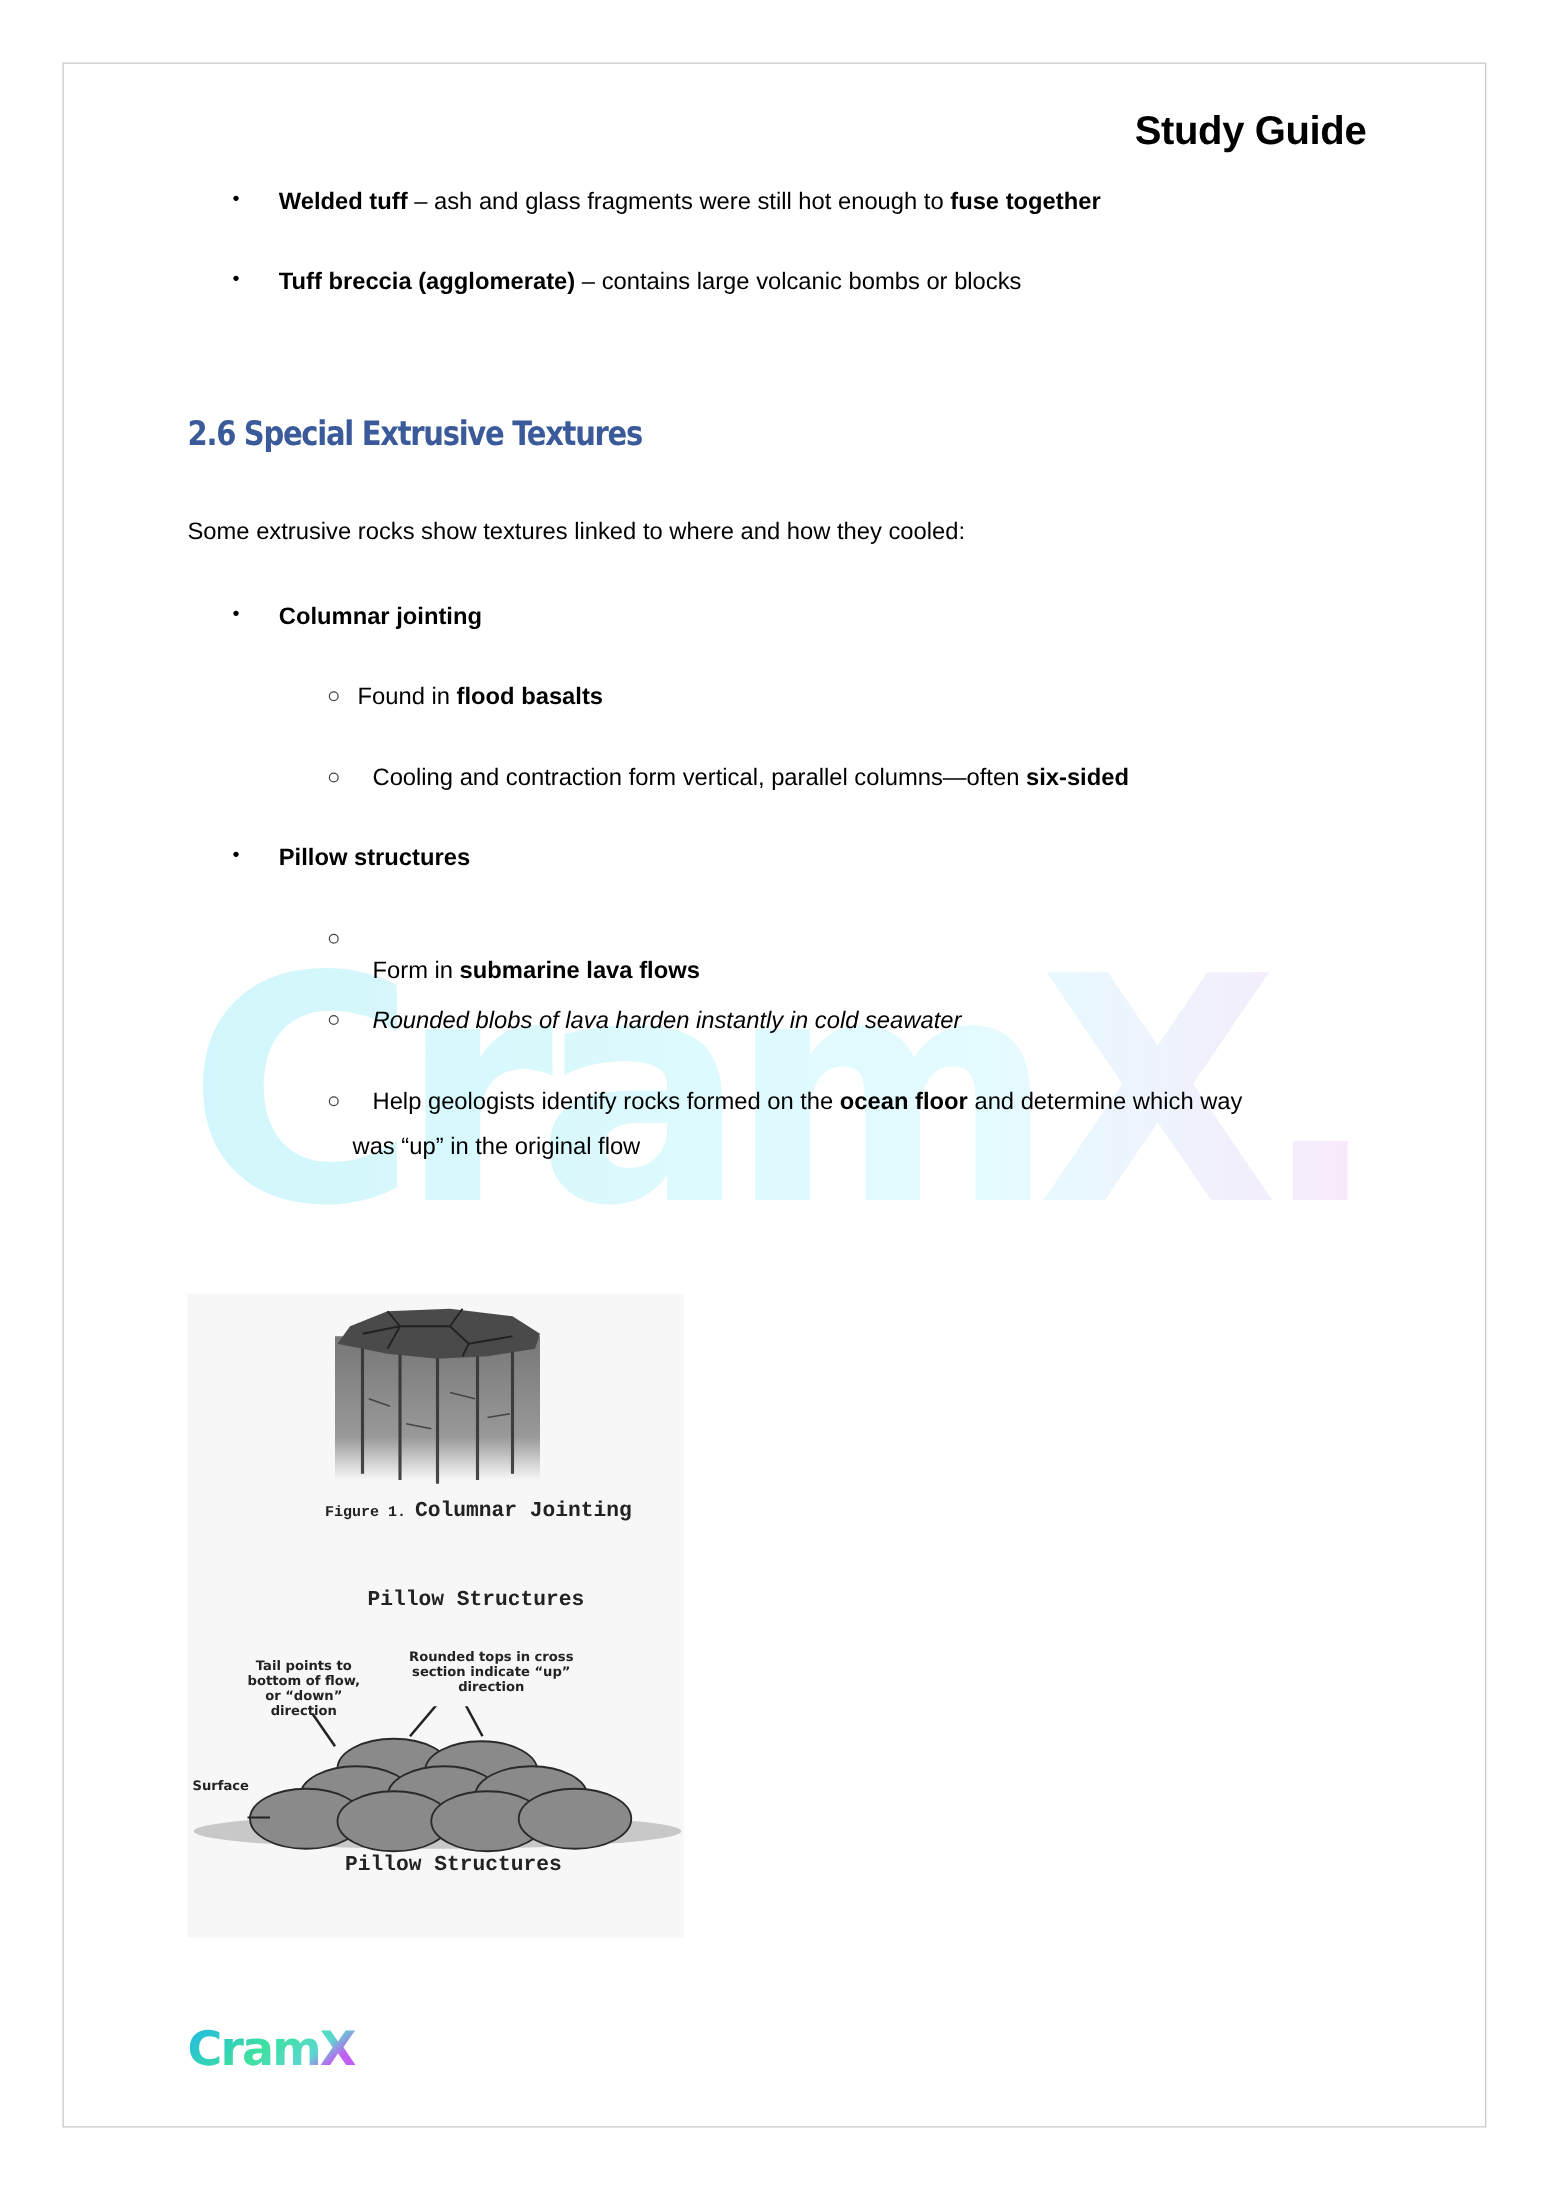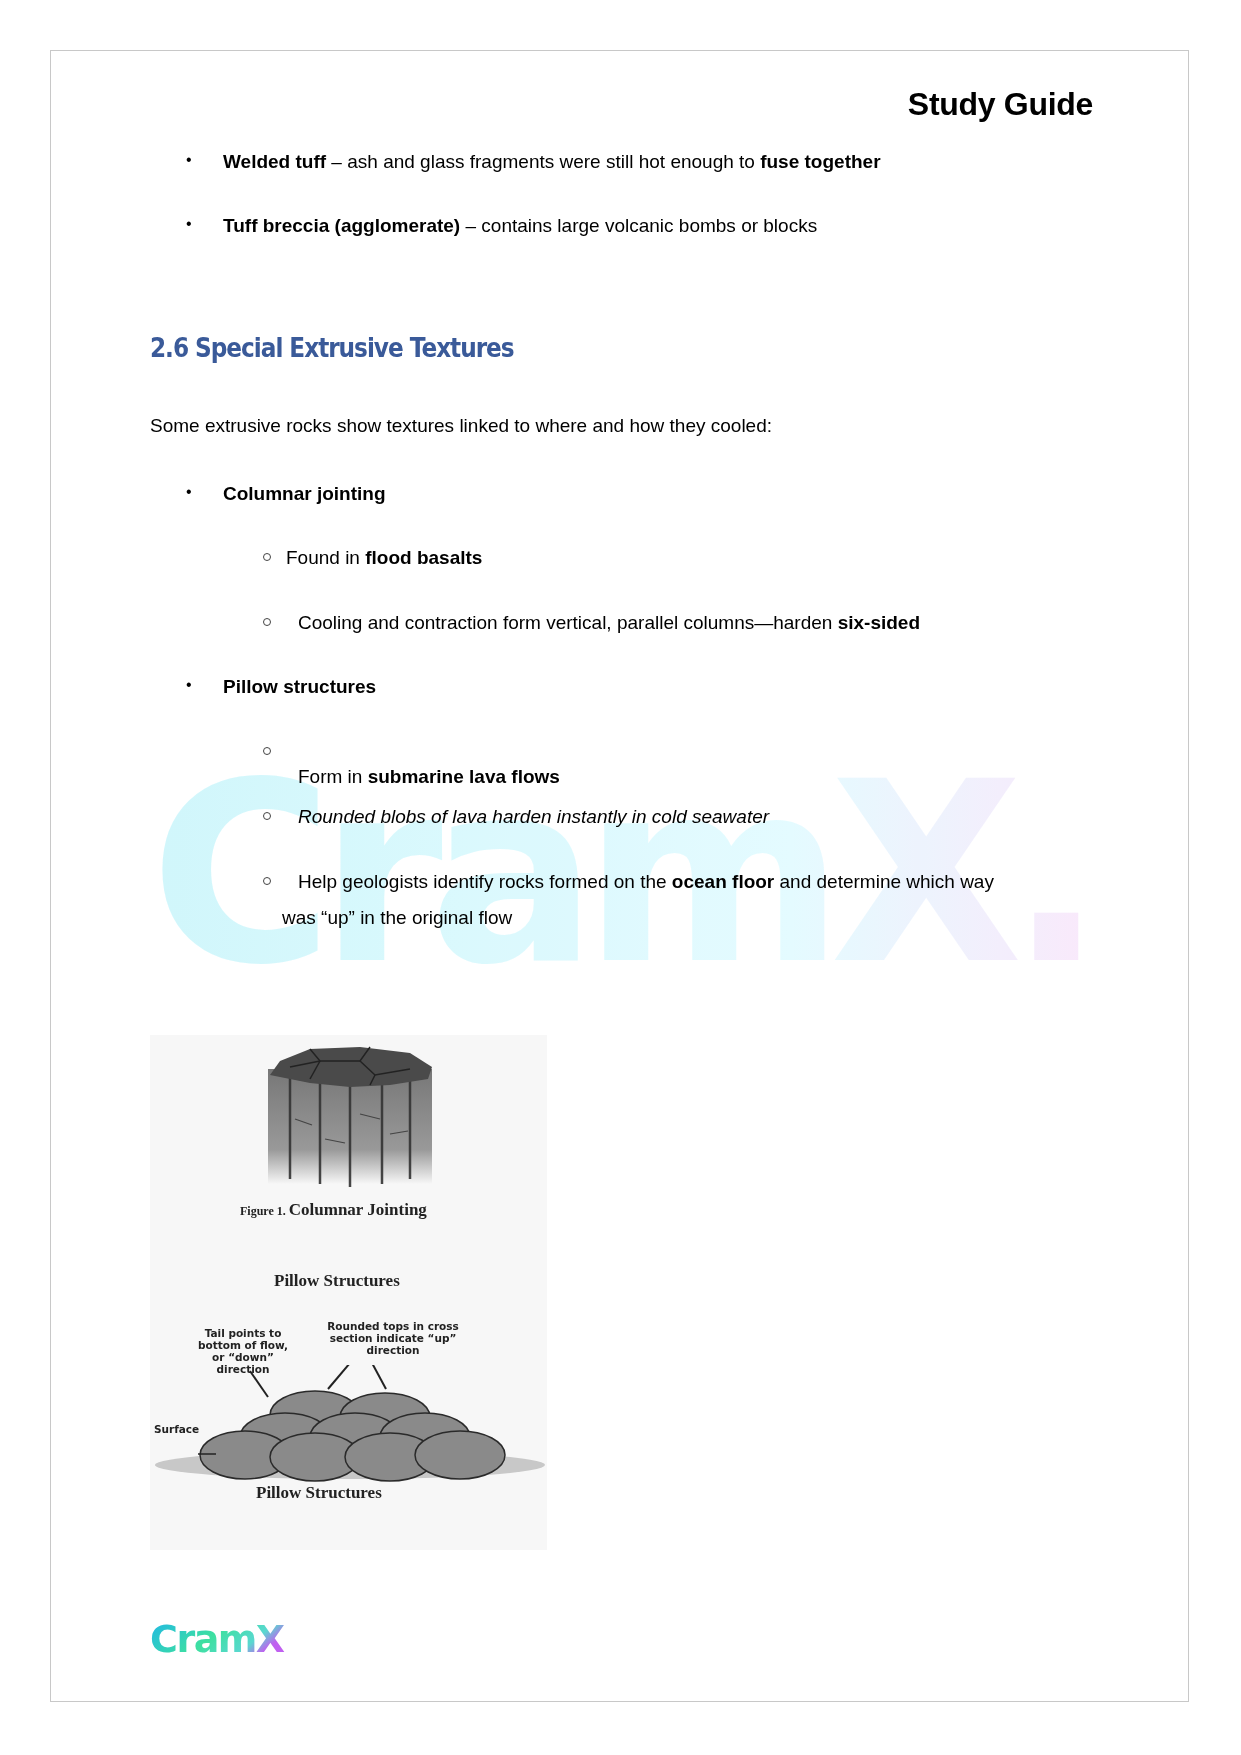--- a/index.html
+++ b/index.html
@@ -10,21 +10,21 @@
   .header-title { position: absolute; right: 148px; top: 86px; font-size: 32px; font-weight: bold; letter-spacing: -0.3px; }
   .abs { position: absolute; }
   .line { font-size: 19px; line-height: 24px; white-space: nowrap; }
   .bullet { position: absolute; font-size: 16px; }
   .circ { position: absolute; width: 8px; height: 8px; border: 1.3px solid #444; border-radius: 50%; box-sizing: border-box; }
   b { font-weight: bold; }
   .h2 { position: absolute; left: 150px; top: 332px; font-size: 27px; font-weight: bold; color: #3a5a99;
         font-family: "DejaVu Sans", sans-serif; letter-spacing: -1.2px; transform: scaleX(0.86); transform-origin: left; }
   .watermark { position: absolute; left: 150px; top: 760px; width: 940px; height: 235px; pointer-events: none; }
   .figure-box { position: absolute; left: 150px; top: 1035px; width: 397px; height: 515px; background: #f7f7f7; }
-  .fig-caption { font-family: Liberation Serif, serif; font-weight: bold; color: #222; position: absolute; }
+  .fig-caption { font-family: Liberation Mono, monospace; font-weight: bold; color: #222; position: absolute; margin-left: 20px; }
   .ann { font-family: "DejaVu Sans", sans-serif; font-weight: bold; font-size: 10.5px; color: #222; position: absolute;
          text-align: center; line-height: 12px; }
   .logo { position: absolute; left: 150px; top: 1612px; }
 </style>
 </head>
 <body>
 
 <div class="page-border"></div>
 
 <div class="header-title">Study Guide</div>
@@ -60,21 +60,21 @@
   <b>Columnar jointing</b>
 </div>
 
 <div class="circ" style="left:263px; top:553px;"></div>
 <div class="abs line" style="left:286px; top:546px;">
   <span>Found in </span><b>flood basalts</b>
 </div>
 
 <div class="circ" style="left:263px; top:618px;"></div>
 <div class="abs line" style="left:298px; top:611px;">
-  <span>Cooling and contraction form vertical, parallel columns—harden </span><b>six-sided</b>
+  <span>Cooling and contraction form vertical, parallel columns—often </span><b>six-sided</b>
 </div>
 
 <div class="bullet" style="left:186px; top:676px;">•</div>
 <div class="abs line" style="left:223px; top:675px;">
   <b>Pillow structures</b>
 </div>
 
 <div class="circ" style="left:263px; top:747px;"></div>
 <div class="abs line" style="left:298px; top:740px;margin-top:25px;">
   <span>Form in </span><b>submarine lava flows</b>

